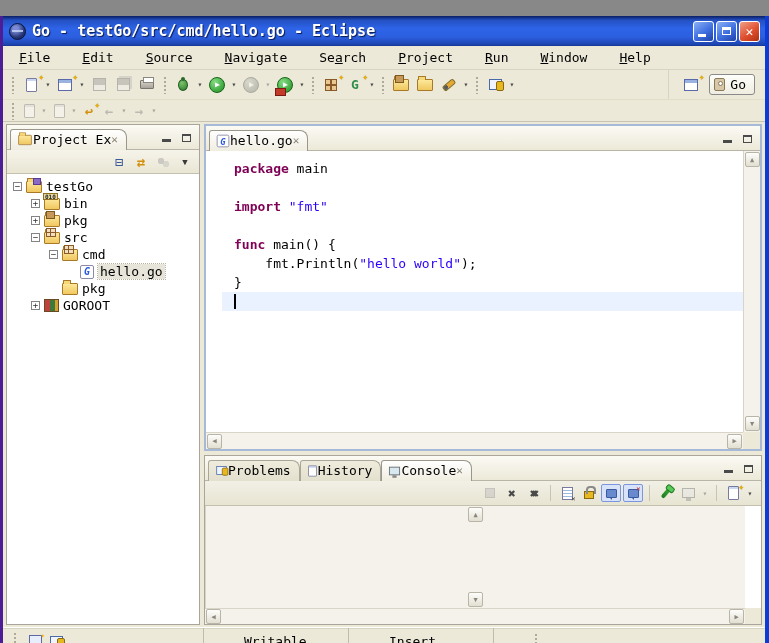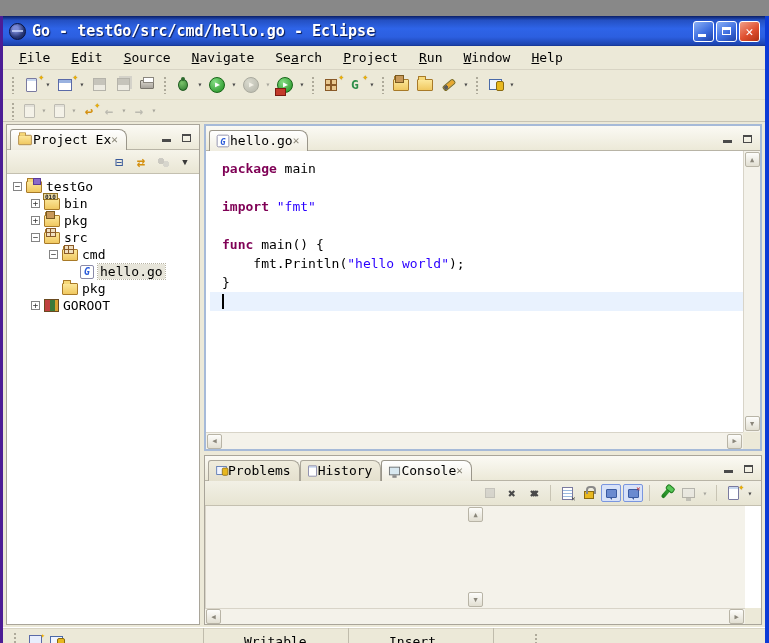--- a/index.html
+++ b/index.html
@@ -20,21 +20,21 @@
     border:1px solid #0A1440; position:relative; flex:0 0 17px;}
   .eclipse-logo::after{content:"";position:absolute;left:2px;top:6px;width:11px;height:2px;background:#C8D4F8;opacity:.8;}
   .win-btn { width:21px; height:21px; border:1px solid #fff; border-radius:3px; margin-left:2px;
     display:flex; align-items:center; justify-content:center; position:relative; }
   .btn-min,.btn-max { background:linear-gradient(145deg,#8AB0F6 0%,#3E6EE0 55%,#1E42A8 100%); }
   .btn-close { background:linear-gradient(145deg,#F0A088 0%,#E05030 55%,#B03010 100%); color:#fff; font-weight:bold; font-size:13px; }
   .glyph-min { position:absolute; left:4px; bottom:4px; width:8px; height:3px; background:#fff; }
   .glyph-max { width:9px; height:8px; border:1px solid #fff; border-top-width:3px; }
 
   
-  .menubar { height:24px; flex:0 0 24px; display:flex; align-items:center; padding:0 8px; gap:5px;
+  .menubar { height:24px; flex:0 0 24px; display:flex; align-items:center; padding:0 8px; gap:16px;
     background:#ECE9D8; border-bottom:1px solid #D8D4C4; }
   .menu-item { padding:2px 8px; white-space:nowrap; }
   .menu-item .key { text-decoration:underline; }
 
   
   .toolbar { display:flex; align-items:center; background:#ECE9D8; }
   .tb1 { height:30px; flex:0 0 30px; padding:0 4px; border-bottom:1px solid #E2DEC8;}
   .tb2 { height:22px; flex:0 0 22px; padding:0 4px; border-bottom:1px solid #C8C4B4; }
   .grip { width:4px; height:18px; margin:0 4px;
     background-image:radial-gradient(#AEAA9A 1px, transparent 1.2px); background-size:4px 4px; }
@@ -132,21 +132,21 @@
     linear-gradient(to bottom,transparent 3px,#8A5A28 3px 4px,transparent 4px),#F0E0C0; }
   .lib { width:15px; height:13px; flex:0 0 15px; border:1px solid #6A4A20;
     background:linear-gradient(to right,#C04040 0 5px,#3A7A3A 5px 10px,#D8A030 10px 15px); }
   .gofile { width:14px; height:14px; flex:0 0 14px; background:#fff; border:1px solid #8A8AA8; border-radius:2px;
     display:flex; align-items:center; justify-content:center; font-weight:bold; font-size:10px; color:#2A5ADA; font-style:italic;}
   .sel { background:#E7E5DA; outline:1px dotted #B8B4A4; padding:0 2px; }
 
   
   .editor-body { flex:1 1 auto; display:grid; grid-template-columns:1fr 17px; grid-template-rows:1fr 17px;
     background:#fff; min-height:0; }
-  .code-area { padding:8px 0 0 4px; overflow:hidden; }
+  .code-area { padding:8px 0 0 16px; overflow:hidden; }
   .cl { height:19px; line-height:19px; white-space:pre; padding-left:12px; font-size:13px; }
   .cl.cur { background:#E9F2FE; position:relative; }
   .caret { position:absolute; left:12px; top:2px; width:2px; height:15px; background:#000; }
   [data-style="keyword"] { color:#7F0055; font-weight:bold; }
   [data-style="string"]  { color:#2A00FF; }
   [data-style="plain"]   { color:#000; }
 
   .vscroll { background:#F4F2EA; border-left:1px solid #D8D4C8; display:flex; flex-direction:column;
     justify-content:space-between; align-items:center; }
   .hscroll { background:#F4F2EA; border-top:1px solid #D8D4C8; display:flex; justify-content:space-between;
@@ -288,20 +288,29 @@
     <span class="ticon">
         <span class="search-rod"></span>
       </span>
     <span class="dd">▾</span>
     <span class="grip"></span>
     <span class="ticon">
         <span class="board"></span>
       </span>
     <span class="dd">▾</span>
 
+    <span class="persp-area">
+      <span class="ticon star">
+          <span class="view-shape"></span>
+        </span>
+      <span class="persp-btn">
+        <span class="tag-icon"></span>
+        <span>Go</span>
+      </span>
+    </span>
   </div>
 
   <div class="toolbar tb2">
     <span class="grip"></span>
     <span class="ticon sm dis">
         <span class="doc-shape"></span>
       </span>
     <span class="dd dis">▾</span>
     <span class="ticon sm dis">
         <span class="doc-shape"></span>

